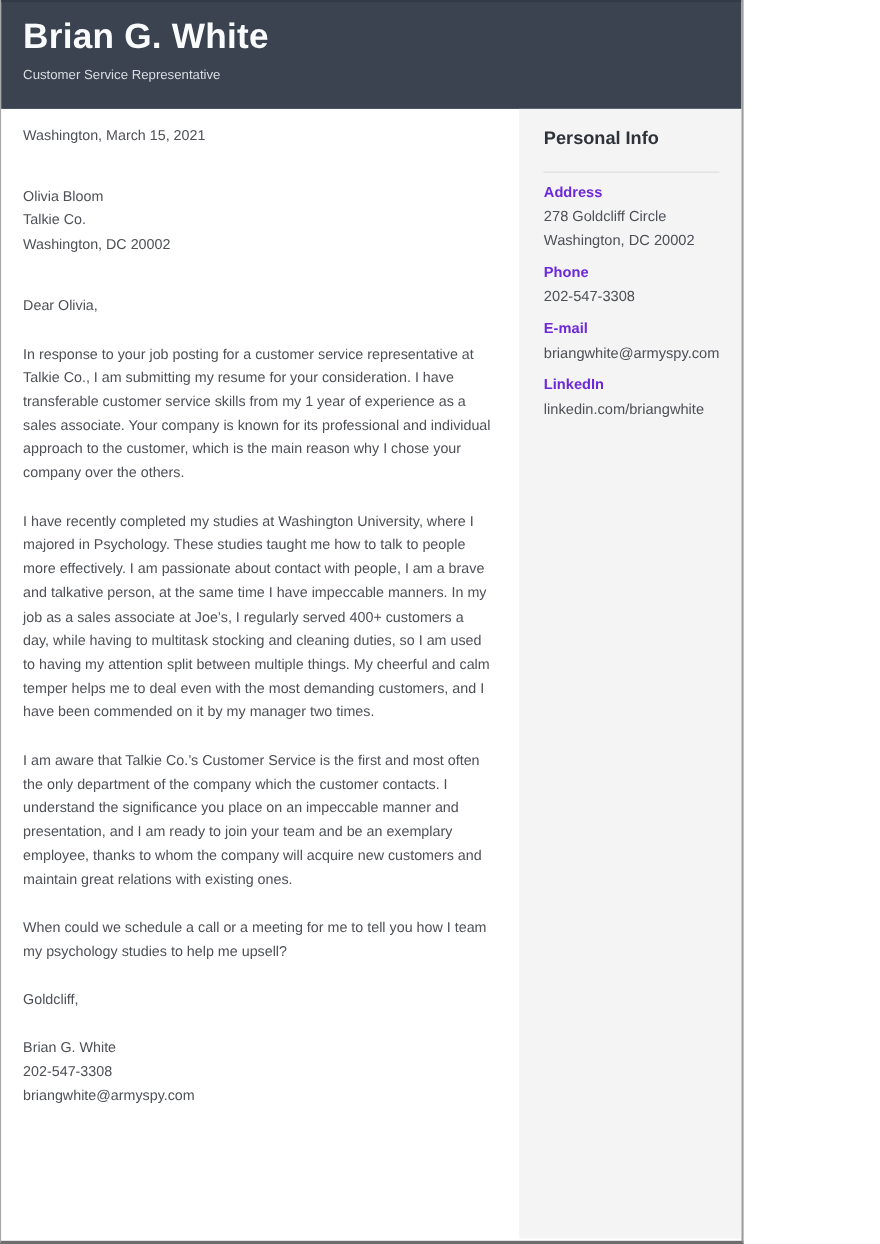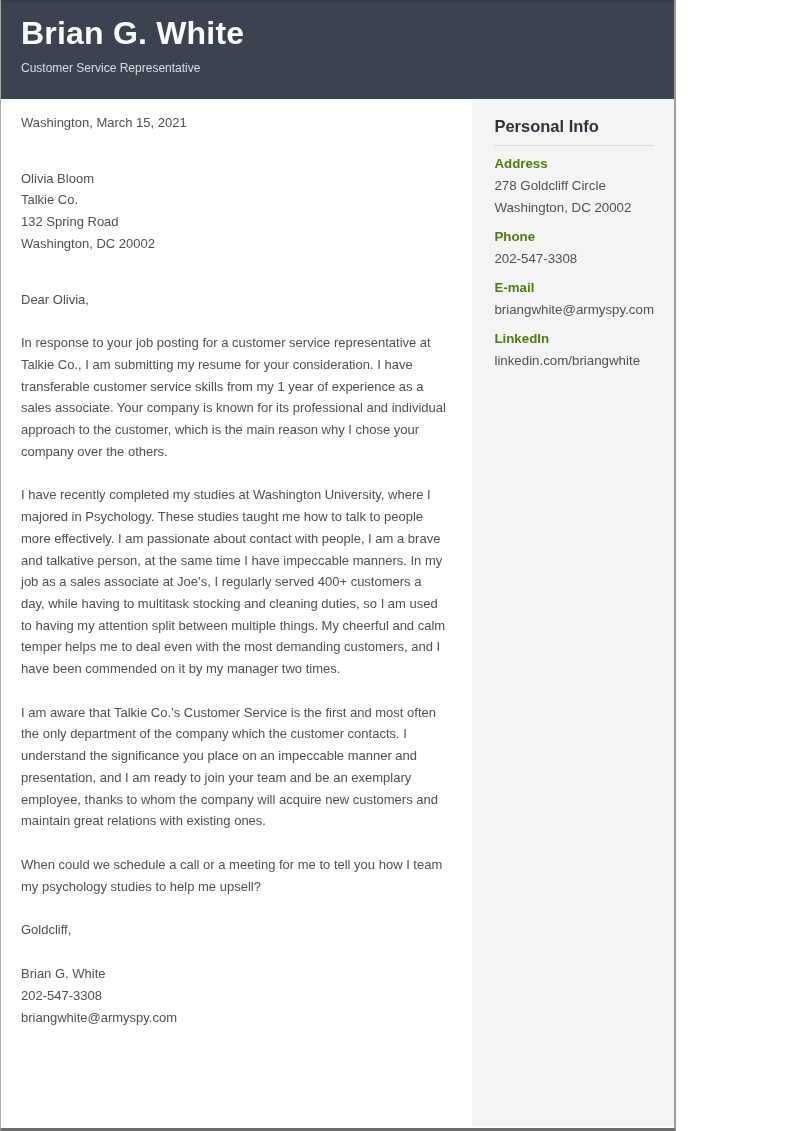--- a/index.html
+++ b/index.html
@@ -65,28 +65,28 @@
     flex: 1;
     background: #f4f4f5;
     padding: 16px 20px 0 22px;
   }
   .sidebar h2 {
     margin: 0;
     font-size: 16.5px;
     font-weight: bold;
     color: #2e323a;
     line-height: 22px;
-    padding-bottom: 8px;
+    padding-bottom: 19px;
     border-bottom: 1px solid #dcdcdc;
   }
   .sidebar .field { margin-top: 7px; }
   .sidebar .field .label {
     font-size: 13.3px;
     font-weight: bold;
-    color: #4d7c0f;
+    color: #6d28d9;
     line-height: 22px;
   }
   .sidebar .field .value {
     font-size: 13.3px;
     color: #4d5055;
     line-height: 22px;
   }
 </style>
 </head>
 <body>
@@ -99,21 +99,20 @@
   </header>
 
   <div class="content">
 
     <main class="main">
       <div class="date">Washington, March 15, 2021</div>
 
       <div class="recipient">
         <div>Olivia Bloom</div>
         <div>Talkie Co.</div>
-        <div>132 Spring Road</div>
         <div>Washington, DC 20002</div>
       </div>
 
       <div class="greeting">Dear Olivia,</div>
 
       <p>In response to your job posting for a customer service representative at Talkie Co., I am submitting my resume for your consideration. I have transferable customer service skills from my 1 year of experience as a sales associate. Your company is known for its professional and individual approach to the customer, which is the main reason why I chose your company over the others.</p>
       <p>I have recently completed my studies at Washington University, where I majored in Psychology. These studies taught me how to talk to people more effectively. I am passionate about contact with people, I am a brave and talkative person, at the same time I have impeccable manners. In my job as a sales associate at Joe’s, I regularly served 400+ customers a day, while having to multitask stocking and cleaning duties, so I am used to having my attention split between multiple things. My cheerful and calm temper helps me to deal even with the most demanding customers, and I have been commended on it by my manager two times.</p>
       <p>I am aware that Talkie Co.’s Customer Service is the first and most often the only department of the company which the customer contacts. I understand the significance you place on an impeccable manner and presentation, and I am ready to join your team and be an exemplary employee, thanks to whom the company will acquire new customers and maintain great relations with existing ones.</p>
       <p>When could we schedule a call or a meeting for me to tell you how I team my psychology studies to help me upsell?</p>
 

